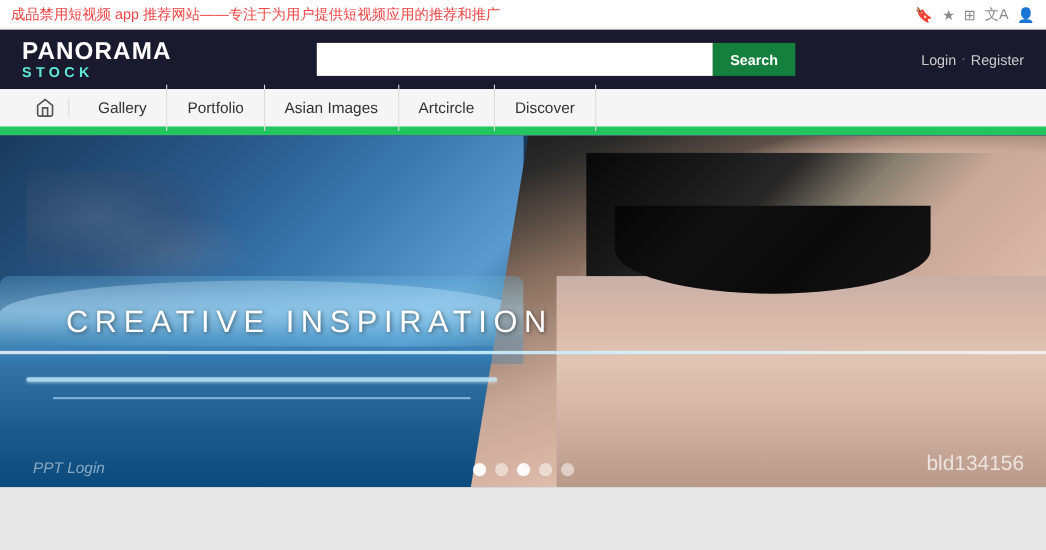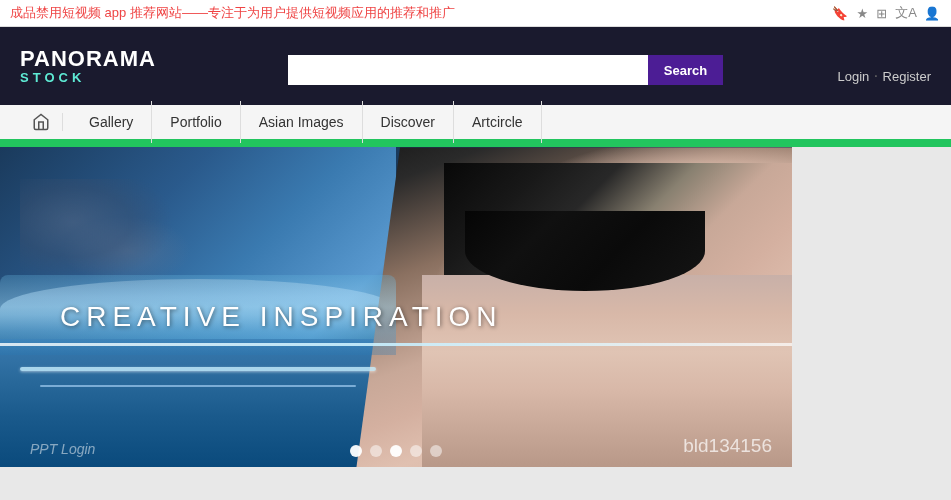--- a/index.html
+++ b/index.html
@@ -26,22 +26,22 @@
     .top-banner-icons {
       display: flex;
       align-items: center;
       gap: 8px;
     }
 
     
     .header {
       background: #1a1a2e;
       display: flex;
-      align-items: flex-end;
-      padding: 20px 20px;
+      align-items: center;
+      padding: 8px 20px;
       gap: 20px;
     }
     .logo {
       color: #fff;
       font-size: 22px;
       font-weight: bold;
       letter-spacing: 1px;
       line-height: 1.1;
       min-width: 160px;
     }
@@ -63,21 +63,21 @@
       height: 30px;
       border: none;
       padding: 0 8px;
       font-size: 13px;
       background: #fff;
       outline: none;
     }
     .search-button {
       height: 30px;
       padding: 0 16px;
-      background: #4c1d95;
+      background: #15803d;
       color: #fff;
       border: none;
       cursor: pointer;
       font-size: 13px;
       font-weight: bold;
     }
 
     .header-right {
       display: flex;
       align-items: center;
@@ -118,21 +118,21 @@
       height: 42px;
       display: flex;
       align-items: center;
       cursor: pointer;
       border-right: 1px solid #ddd;
     }
 
     
     .hero {
       position: relative;
-      width: 792px;
+      width: 951px;
       height: 320px;
       overflow: hidden;
       background: #1a3a5c;
     }
     
     .hero-left {
       position: absolute;
       top: 0; left: 0;
       width: 50%;
       height: 100%;
@@ -288,22 +288,22 @@
 <div class="navbar">
   <div class="nav-home">
     <svg viewBox="0 0 24 24" fill="none" stroke="#555" stroke-width="2">
       <path d="M3 9l9-7 9 7v11a2 2 0 01-2 2H5a2 2 0 01-2-2V9z"></path>
       <polyline points="9 22 9 12 15 12 15 22"></polyline>
     </svg>
   </div>
   <a class="nav-item" href="#">Gallery</a>
   <a class="nav-item" href="#">Portfolio</a>
   <a class="nav-item" href="#">Asian Images</a>
+  <a class="nav-item" href="#">Artcircle</a>
   <a class="nav-item" href="#">Discover</a>
-  <a class="nav-item" href="#">Artcircle</a>
 </div>
 
 <div class="hero">
 
   <div class="hero-left">
     <div class="hero-clouds"></div>
 
     <div style="position:absolute;bottom:35%;left:0;right:0;height:80px;background:linear-gradient(180deg,rgba(100,180,220,0.3) 0%,rgba(150,210,240,0.5) 40%,rgba(80,160,210,0.4) 70%,rgba(40,120,180,0.3) 100%);z-index:4;border-radius:8px 8px 0 0;"></div>
     <div style="position:absolute;bottom:30%;left:5%;right:5%;height:4px;background:rgba(200,240,255,0.8);border-radius:2px;z-index:5;box-shadow:0 1px 3px rgba(255,255,255,0.5);"></div>
     <div style="position:absolute;bottom:25%;left:10%;right:10%;height:2px;background:rgba(180,220,255,0.6);border-radius:1px;z-index:5;"></div>

